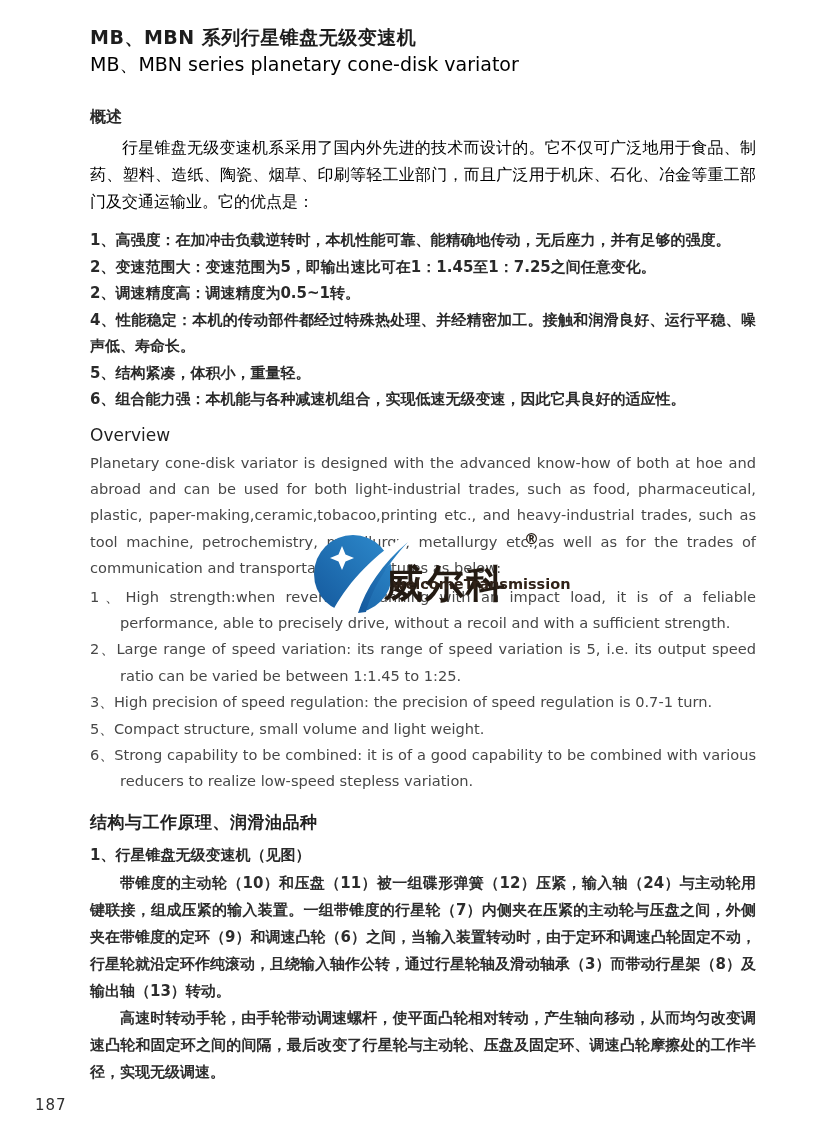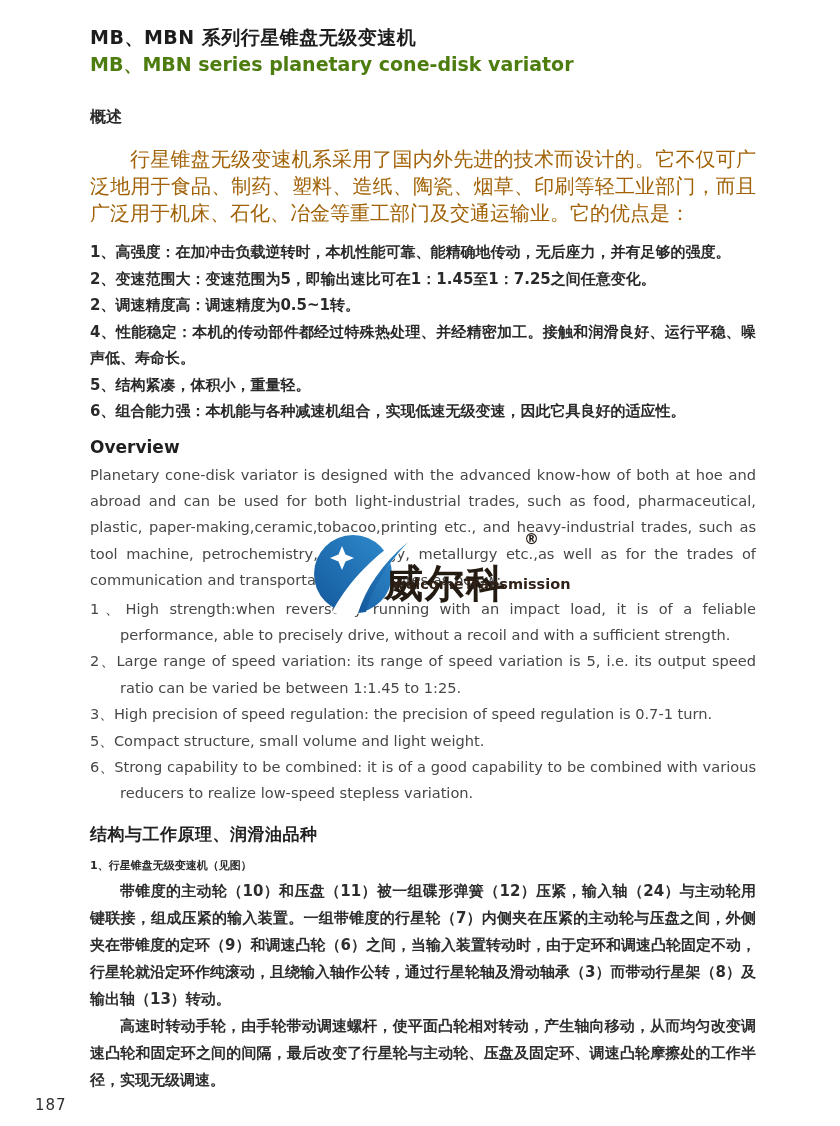--- a/index.html
+++ b/index.html
@@ -22,50 +22,50 @@
   }
   .title-zh {
     font-size: 19px;
     font-weight: bold;
     color: #1d1d1d;
     line-height: 27px;
     letter-spacing: 0.5px;
   }
   .title-en {
     font-size: 19px;
-    font-weight: bold;
-    color: #4d7c0f;
+    font-weight: normal;
+    color: #000000;
     line-height: 27px;
   }
   .h-zh-small {
     margin-top: 29px;
     font-size: 16px;
     font-weight: 600;
     color: #2a2a2a;
   }
   .para-zh {
-    margin-top: 18px;
-    font-size: 20px;
-    line-height: 27px;
-    color: #a16207;
+    margin-top: 6px;
+    font-size: 16px;
+    line-height: 27px;
+    color: #000000;
     text-indent: 2em;
     text-align: justify;
   }
   .list-zh { margin-top: 12px; }
   .list-zh .item {
     font-size: 15px;
     font-weight: 600;
     color: #2a2a2a;
     line-height: 26.5px;
     text-align: justify;
   }
   .h-en {
     margin-top: 12px;
     font-size: 17px;
-    font-weight: bold;
+    font-weight: normal;
     color: #1f1f1f;
   }
   .para-en {
     margin-top: 5px;
     font-size: 14.6px;
     line-height: 26.4px;
     color: #474747;
     text-align: justify;
   }
   .list-en { margin-top: 2px; }
@@ -79,21 +79,21 @@
   }
   .h-zh-big {
     margin-top: 16px;
     font-size: 17px;
     font-weight: bold;
     color: #222222;
     letter-spacing: 0.5px;
   }
   .sub-zh {
     margin-top: 12px;
-    font-size: 11px;
+    font-size: 15px;
     font-weight: 600;
     color: #2a2a2a;
   }
   .para-zh2 {
     margin-top: 5px;
     font-size: 15px;
     font-weight: 600;
     line-height: 27px;
     color: #2d2d2d;
     text-indent: 2em;

